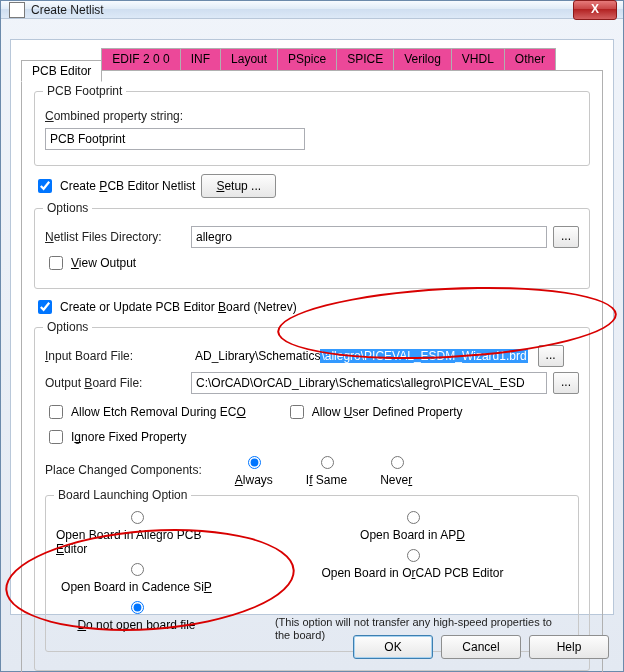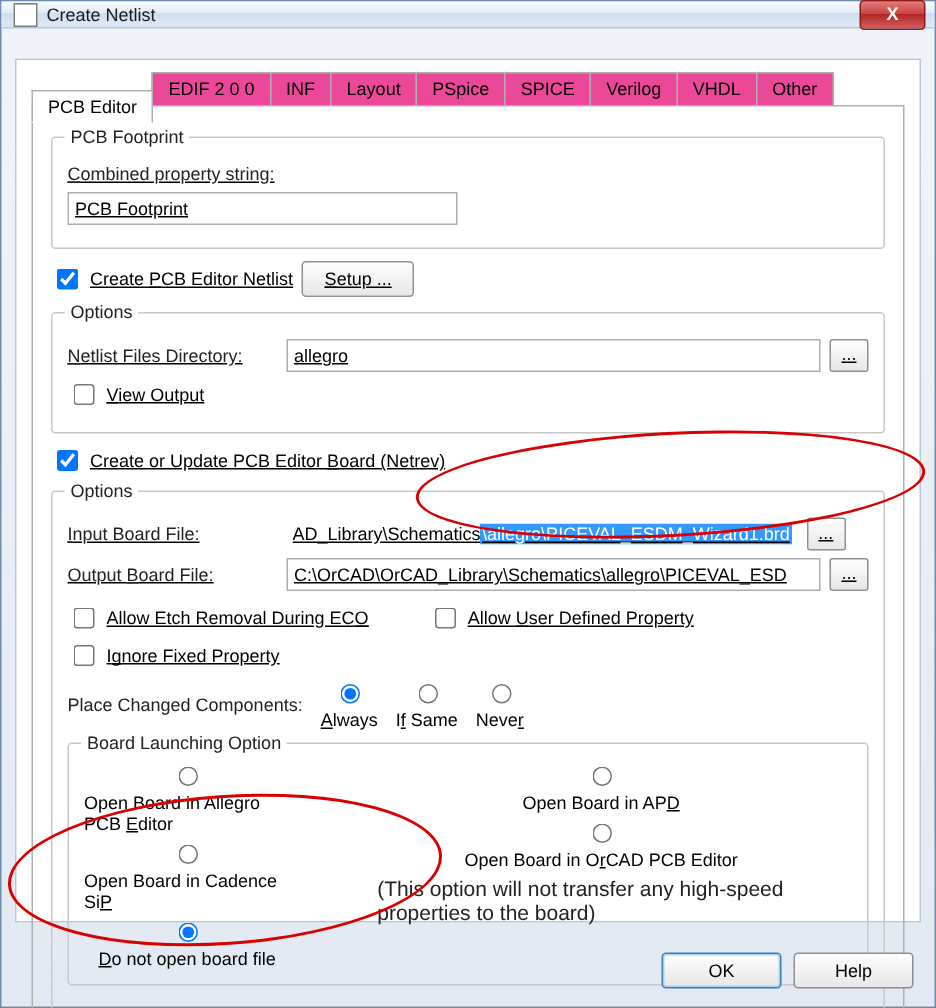--- a/index.html
+++ b/index.html
@@ -46,42 +46,42 @@
   }
   .groupbox {
     border: 1px solid #c8c8c8; border-radius: 3px;
     padding: 12px 10px 10px 10px; margin: 10px 0 8px 0;
     position: relative;
   }
   .groupbox > .legend {
     position: absolute; top: -8px; left: 8px;
     background: #fff; padding: 0 4px; color: #222;
   }
-  .row { display: flex; align-items: center; margin: 5px 0; gap: 6px; text-decoration: underline; }
+  .row { display: flex; align-items: center; margin: 5px 0; gap: 6px; }
   .label { color: #222; }
   .underline { text-decoration: underline; text-decoration-skip-ink: none; }
   input[type="text"].field {
     border: 1px solid #abadb3; padding: 2px 4px; height: 22px;
     background: #fff;
   }
   input[type="text"].field.wide { flex: 1; }
   .chk { display:inline-flex; align-items:center; gap:5px; }
   .chk input { width:14px; height:14px; }
   .btn {
     background: linear-gradient(to bottom,#fdfdfd,#e7e7e7);
     border: 1px solid #8e8f8f; border-radius: 3px;
     padding: 2px 14px; height: 24px; cursor: pointer;
   }
   .browse-btn {
     width: 26px; height: 22px; border: 1px solid #8e8f8f;
     background: linear-gradient(to bottom,#fdfdfd,#e7e7e7);
     text-align: center; line-height: 18px; cursor: pointer;
     border-radius: 2px;
   }
-  .radio-row { display:flex; align-items:center; gap:12px; margin: 4px 0; }
+  .radio-row { display:flex; align-items:center; gap:33px; margin: 4px 0; }
   .radio { display:inline-flex; align-items:center; gap:4px;flex-direction:column; }
   .radio input { width:13px; height:13px; }
   .selection-blue {
     background: #3399ff; color: #fff; padding: 0 1px;
   }
   .footer {
     position: absolute; left: 0; right: 0; bottom: 0; height: 48px;
     display: flex; justify-content: flex-end; align-items: center;
     gap: 8px; padding: 0 14px;
   }
@@ -90,21 +90,21 @@
 
   .red-ellipse {
     position: absolute; border: 2.5px solid #d80000;
     border-radius: 50%; pointer-events: none;
   }
   .ellipse1 { width: 340px; height: 70px; left: 266px; top: 248px; transform: rotate(-3deg); }
   .ellipse2 { width: 290px; height: 100px; left: -6px; top: 490px; transform: rotate(-4deg); }
 
   .col2 { display:flex; gap:40px; }
   .col2 > div { display:flex; flex-direction:column; gap:4px; }
-  .option-note { color:#222; font-size:14px; margin-left:18px; line-height:1.15; }
+  .option-note { color:#222; font-size:11px; margin-left:18px; line-height:1.15;margin-top:32px; }
   .sel-input { font-family: Tahoma, sans-serif; font-size:12px; white-space:nowrap; overflow:hidden; display:block; }
 </style>
 </head>
 <body>
 
 <div class="window">
   <div class="titlebar">
     <span class="app-icon"></span>
     <span class="title">Create Netlist</span>
     <div class="close-btn">X</div>
@@ -260,15 +260,16 @@
       </div>
 
     </div>
 
     <div class="red-ellipse ellipse1"></div>
     <div class="red-ellipse ellipse2"></div>
   </div>
 
   <div class="footer">
     <button class="btn default">OK</button>
+    <button class="btn">Cancel</button>
     <button class="btn">Help</button>
   </div>
 </div>
 
 </body></html>

